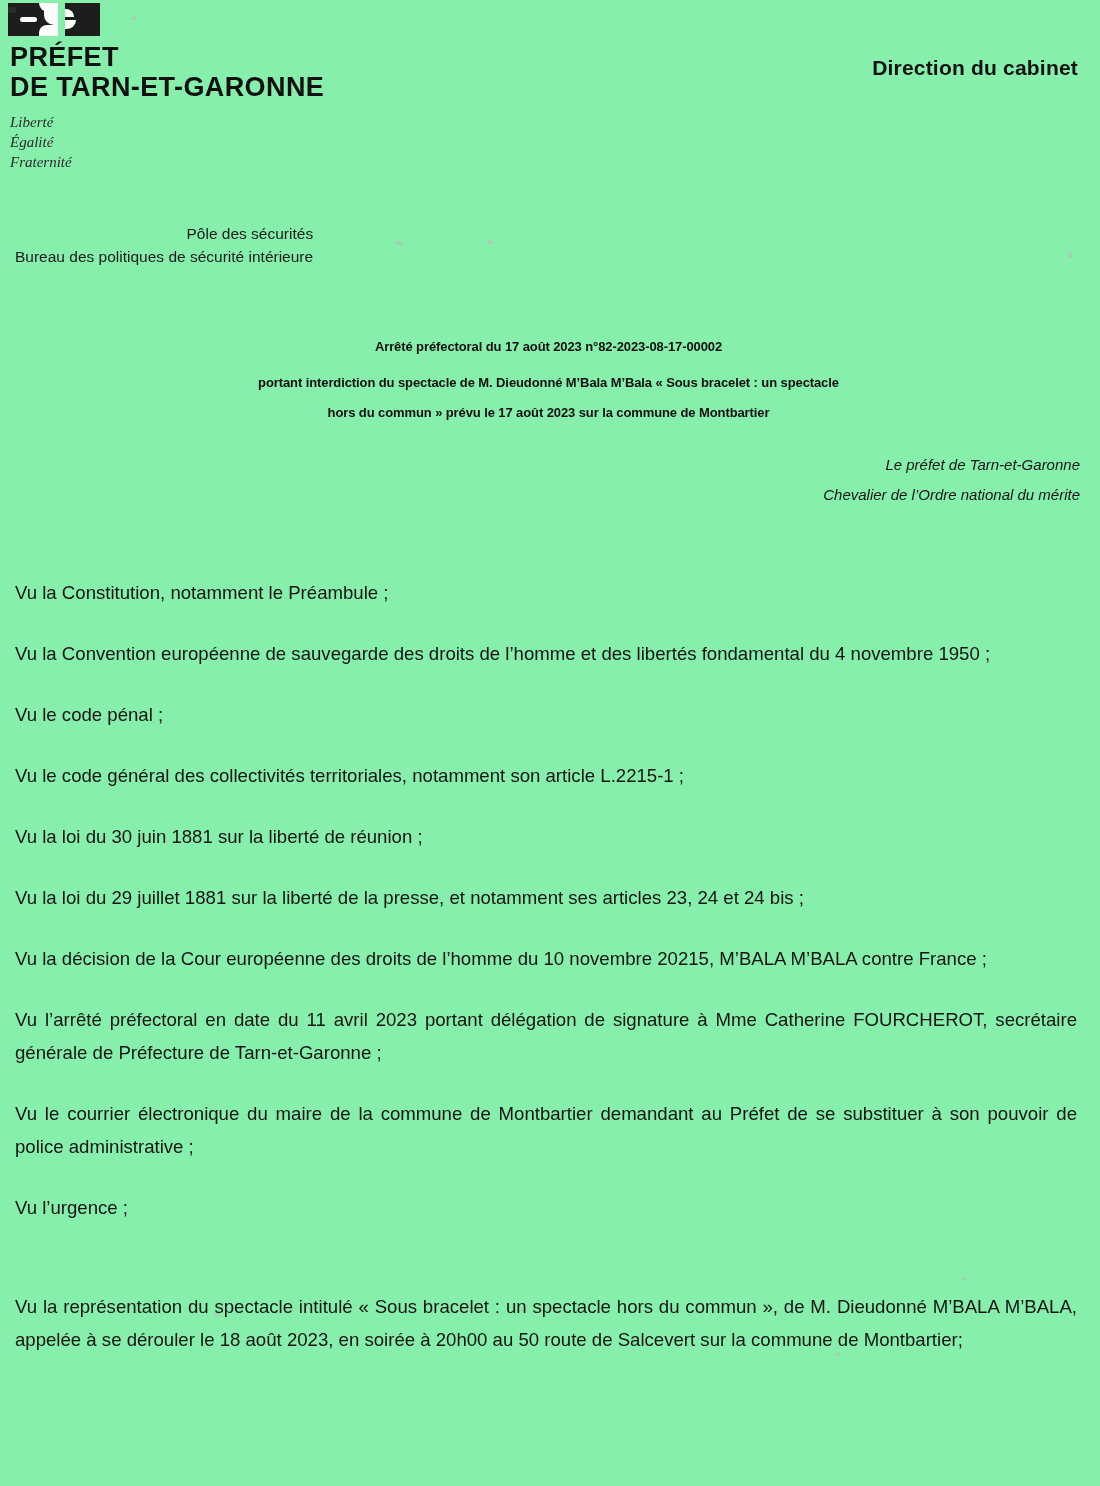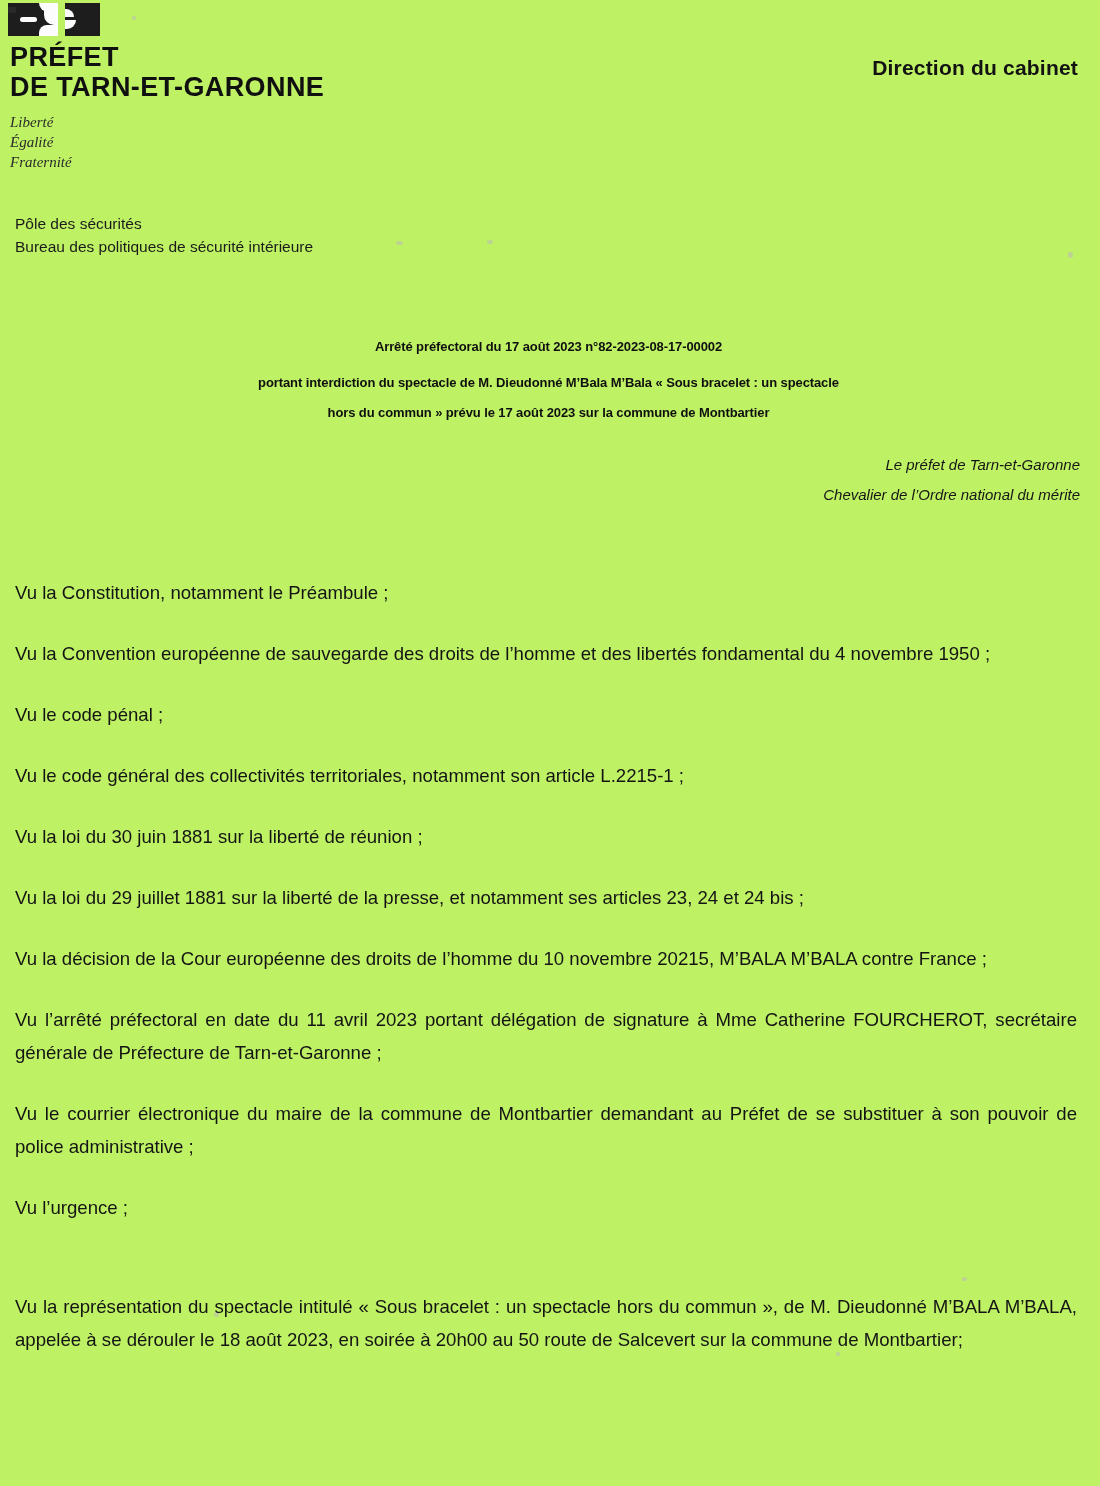--- a/index.html
+++ b/index.html
@@ -12,21 +12,21 @@
     height: 1486px;
     position: relative;
     font-family: "Liberation Sans", sans-serif;
     color: #141414;
     overflow: hidden;
   }
 
   .page {
     position: absolute;
     inset: 0;
-    background: #bef264;
+    background: #86efac;
     padding: 8px;
   }
 
   
   .speck {
     position: absolute;
     background: #b9b9b9;
     border-radius: 40%;
     opacity: .55;
   }
@@ -95,24 +95,25 @@
     font-size: 21px;
     font-weight: 700;
     letter-spacing: .2px;
     color: #121212;
   }
 
   
   .service {
     position: absolute;
     left: 15px;
-    top: 212px;
+    top: 222px;
     font-size: 15.5px;
     line-height: 23px;
     color: #1b1b1b;
+    text-align: right;
   }
 
   
   .decree-title {
     position: absolute;
     left: 15px;
     right: 18px;
     top: 332px;
     text-align: center;
     font-size: 13px;

